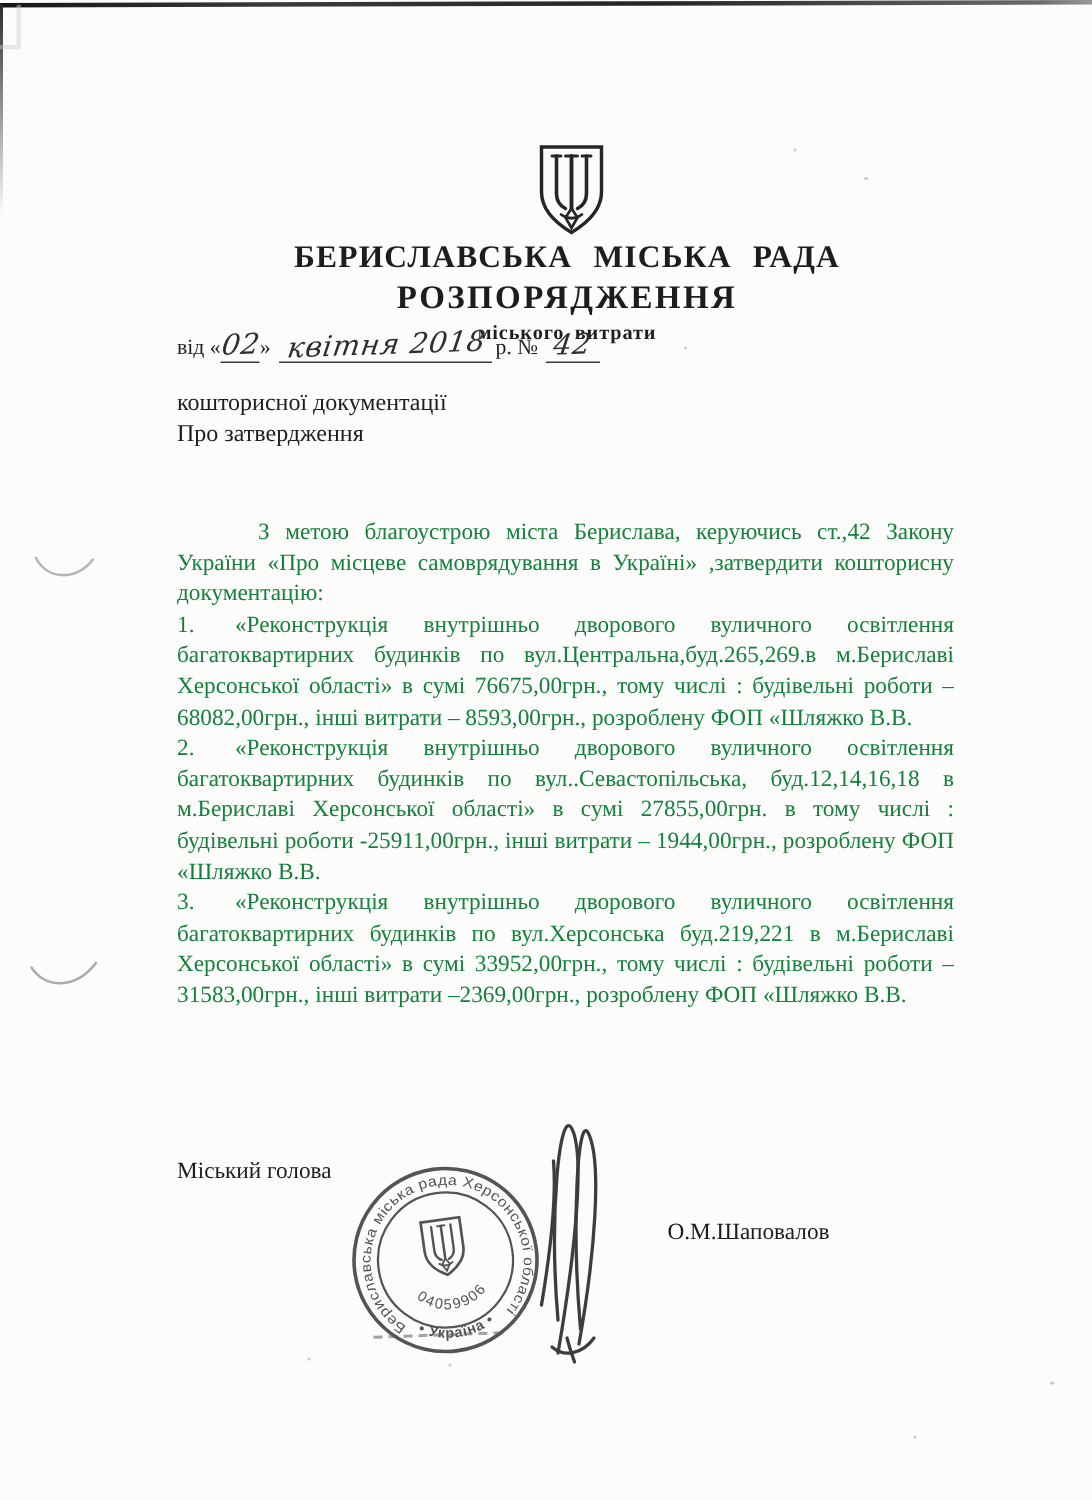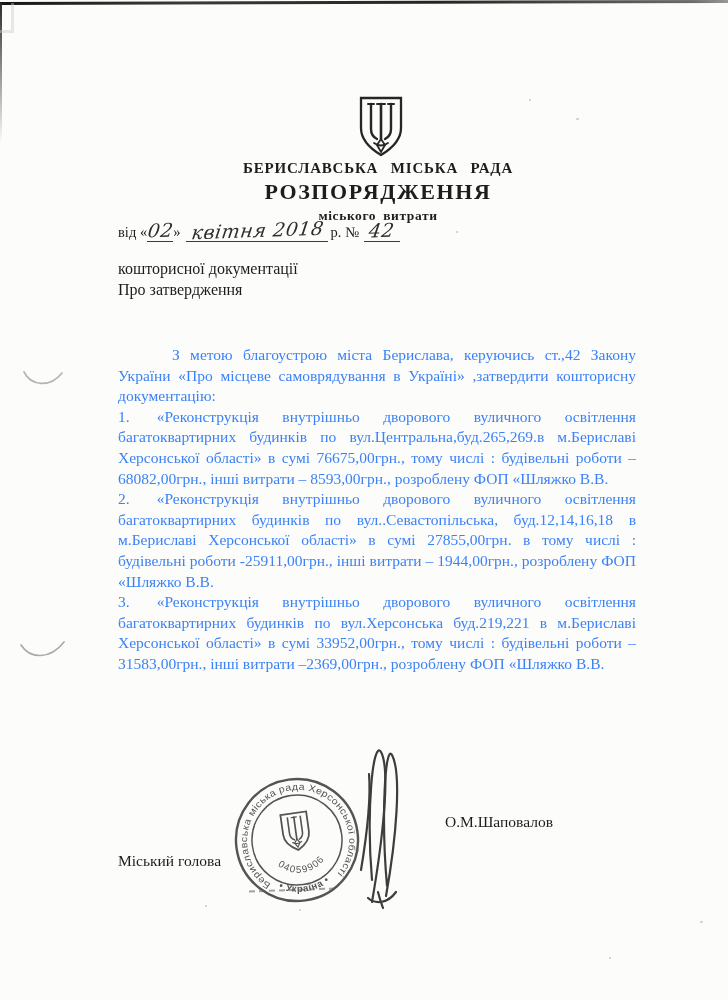--- a/index.html
+++ b/index.html
@@ -30,21 +30,21 @@
     opacity: .45;
   }
   .speck { position: absolute; background: #a9a9a9; border-radius: 50%; opacity: .6; }
 
   
   .emblem { position: absolute; top: 94px; left: 341px; }
   .masthead {
     position: absolute; top: 161px; left: 28px; width: 700px;
     text-align: center; font-weight: bold; line-height: 1;
   }
-  .org-name  { font-size: 15px; letter-spacing: .8px; word-spacing: 8px; }
+  .org-name  { font-size: 21px; letter-spacing: .8px; word-spacing: 8px; }
   .doc-type  { font-size: 22px; letter-spacing: 1.6px; margin-top: 5px; }
   .doc-subtype { font-size: 13.5px; letter-spacing: .6px; word-spacing: 3px; margin-top: 6px; }
 
   
   .date-line { position: absolute; top: 221px; left: 118px; font-size: 14.5px; white-space: nowrap; }
   .hw {
     font-family: "DejaVu Serif", serif; font-style: italic;
     font-size: 19px; color: #2e2e2e; display: inline-block;
     transform: skewX(-10deg) rotate(-2deg);
     letter-spacing: .5px; line-height: 1;
@@ -54,30 +54,30 @@
   .blank-month { min-width: 142px; margin: 0 2px 0 6px; }
   .blank-num   { min-width: 36px; margin-left: 5px; }
 
   
   .subject { position: absolute; top: 258px; left: 118px; font-size: 16px; line-height: 21px; }
 
   
   .body-text {
     position: absolute; top: 345px; left: 118px; width: 518px;
     font-size: 15.5px; line-height: 20.6px; text-align: justify;
-    color: #3b82f6;
+    color: #15803d;
   }
   .body-text p { margin: 0; }
   .intro { text-indent: 54px; }
   .item .inum { margin-right: 27px; }
   .item4 { margin-top: 14px; text-indent: 5px; }
   .item4 .inum { margin-right: 6px; }
 
   
-  .sig-title { position: absolute; top: 852px; left: 118px; font-size: 15.5px; }
+  .sig-title { position: absolute; top: 772px; left: 118px; font-size: 15.5px; }
   .sig-name  { position: absolute; top: 813px; left: 445px; font-size: 15.5px; }
 
   
   .stamp { position: absolute; top: 769px; left: 226px; opacity: .88; }
   .pen-signature { position: absolute; top: 742px; left: 338px; opacity: .92; }
   .stamp-smudge {
     position: absolute; top: 889px; left: 249px; width: 86px; height: 0;
     border-bottom: 2px dashed #5a5a5a; opacity: .55; transform: rotate(-2deg);
   }
 

